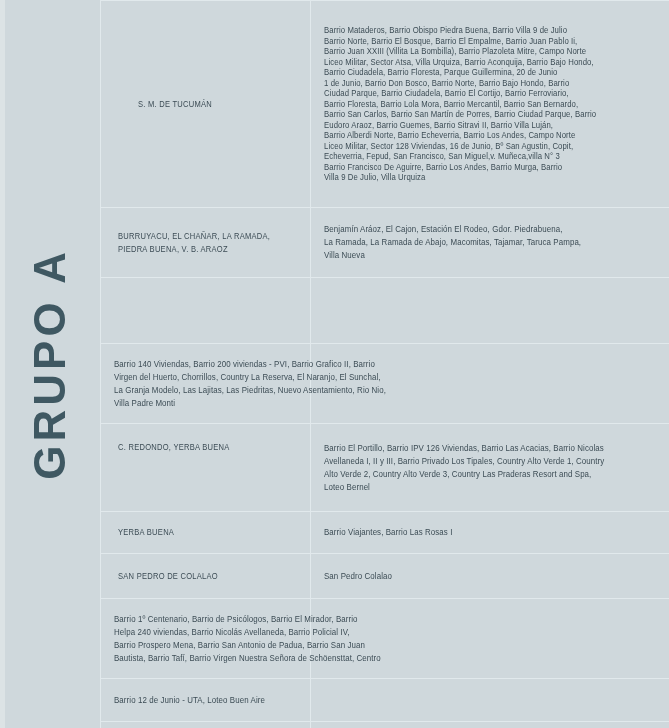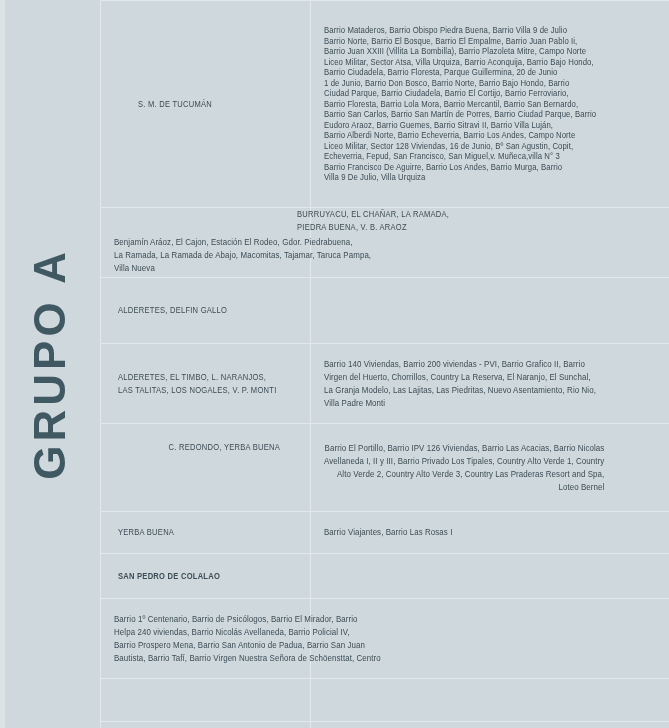--- a/index.html
+++ b/index.html
@@ -49,88 +49,87 @@
 Barrio San Carlos, Barrio San Martín de Porres, Barrio Ciudad Parque, Barrio
 Eudoro Araoz, Barrio Guemes, Barrio Sitravi II, Barrio Villa Luján,
 Barrio Alberdi Norte, Barrio Echeverria, Barrio Los Andes, Campo Norte
 Liceo Militar, Sector 128 Viviendas, 16 de Junio, Bº San Agustin, Copit,
 Echeverria, Fepud, San Francisco, San Miguel,v. Muñeca,villa N° 3
 Barrio Francisco De Aguirre, Barrio Los Andes, Barrio Murga, Barrio
 Villa 9 De Julio, Villa Urquiza</div>
     </div>
   </div>
 
-  <div class="row" style="height: 70px; flex-direction: column;">
+  <div class="row" style="height: 70px;">
     <div class="cell-label">
       <div class="txt">BURRUYACU, EL CHAÑAR, LA RAMADA,
 PIEDRA BUENA, V. B. ARAOZ</div>
     </div>
     <div class="cell-barrios">
       <div class="barrios-txt">Benjamín Aráoz, El Cajon, Estación El Rodeo, Gdor. Piedrabuena,
 La Ramada, La Ramada de Abajo, Macomitas, Tajamar, Taruca Pampa,
 Villa Nueva</div>
     </div>
   </div>
 
   <div class="row" style="height: 66px;">
-    <div class="cell-label">
-      <div class="txt">ALDERETES, DELFIN GALLO</div>
-    </div>
   </div>
 
   <div class="row" style="height: 80px;">
-    <div class="cell-label">
-      <div class="txt">ALDERETES, EL TIMBO, L. NARANJOS,
-LAS TALITAS, LOS NOGALES, V. P. MONTI</div>
-    </div>
     <div class="cell-barrios">
       <div class="barrios-txt">Barrio 140 Viviendas, Barrio 200 viviendas - PVI, Barrio Grafico II, Barrio
 Virgen del Huerto, Chorrillos, Country La Reserva, El Naranjo, El Sunchal,
 La Granja Modelo, Las Lajitas, Las Piedritas, Nuevo Asentamiento, Rio Nio,
 Villa Padre Monti</div>
     </div>
   </div>
 
-  <div class="row row-top-label" style="height: 88px; text-align: right;">
+  <div class="row row-top-label" style="height: 88px;">
     <div class="cell-label">
       <div class="txt">C. REDONDO, YERBA BUENA</div>
     </div>
     <div class="cell-barrios">
       <div class="barrios-txt">Barrio El Portillo, Barrio IPV 126 Viviendas, Barrio Las Acacias, Barrio Nicolas
 Avellaneda I, II y III, Barrio Privado Los Tipales, Country Alto Verde 1, Country
 Alto Verde 2, Country Alto Verde 3, Country Las Praderas Resort and Spa,
 Loteo Bernel</div>
     </div>
   </div>
 
   <div class="row" style="height: 42px;">
     <div class="cell-label">
       <div class="txt">YERBA BUENA</div>
     </div>
     <div class="cell-barrios">
       <div class="barrios-txt">Barrio Viajantes, Barrio Las Rosas I</div>
     </div>
   </div>
 
-  <div class="row" style="height: 45px; font-weight: bold;">
+  <div class="row" style="height: 45px;">
     <div class="cell-label">
       <div class="txt">SAN PEDRO DE COLALAO</div>
+    </div>
+    <div class="cell-barrios">
+      <div class="barrios-txt">San Pedro Colalao</div>
     </div>
   </div>
 
   <div class="row" style="height: 80px;">
     <div class="cell-barrios">
       <div class="barrios-txt">Barrio 1º Centenario, Barrio de Psicólogos, Barrio El Mirador, Barrio
 Helpa 240 viviendas, Barrio Nicolás Avellaneda, Barrio Policial IV,
 Barrio Prospero Mena, Barrio San Antonio de Padua, Barrio San Juan
 Bautista, Barrio Tafí, Barrio Virgen Nuestra Señora de Schöensttat, Centro</div>
     </div>
   </div>
 
   <div class="row" style="height: 43px;">
+    <div class="cell-barrios">
+      <div class="barrios-txt">Barrio 12 de Junio - UTA, Loteo Buen Aire</div>
+    </div>
   </div>
 
   <div class="row" style="height: 7px;">
     <div class="cell-label">
       <div class="txt"></div>
     </div>
     <div class="cell-barrios">
       <div class="barrios-txt"></div>
     </div>
   </div>

